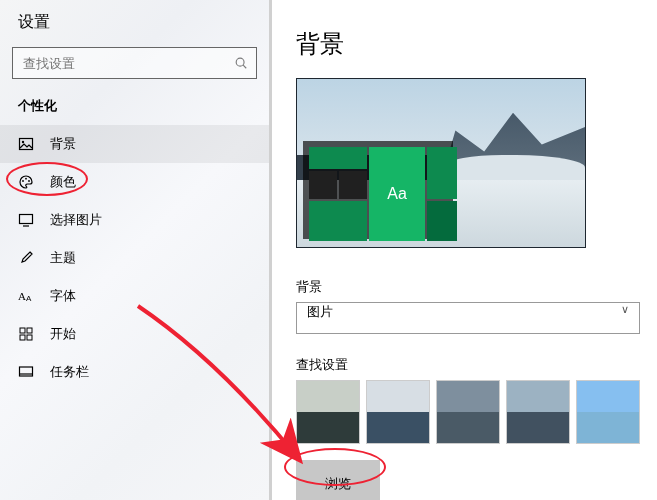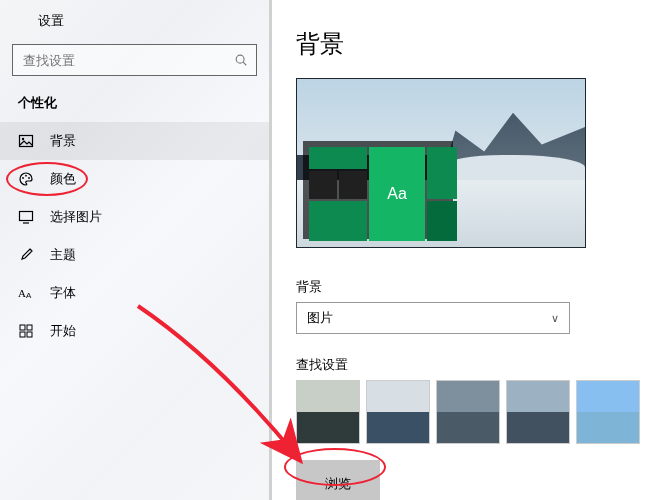--- a/index.html
+++ b/index.html
@@ -17,23 +17,22 @@
   
   .sidebar {
     width: 272px;
     height: 100%;
     padding: 12px 0 0 0;
     background: linear-gradient(135deg,#f4f5f6 0%,#eef0f4 25%,#f7f8fb 50%,#f1f3f6 75%,#f5f6f8 100%);
     border-right: 3px solid #d0d0d0;
     position: relative;
   }
   .win-title {
-    font-size: 13px;
+    font-size: 16px;
     padding: 0 0 14px 18px;
-    margin-left: 20px;
   }
   .home-row {
     display: flex;
     align-items: center;
     gap: 14px;
     padding: 8px 18px 16px 18px;
     cursor: default;
   }
   .home-row .icon { width: 16px; height: 16px; }
   .search-box {
@@ -125,26 +124,25 @@
   .tile.big { grid-column:3/5; grid-row:1/4; background:#15b566; display:flex; align-items:center; justify-content:center; color:#fff; font-size:16px;}
   .tile.t1{grid-column:1/3;grid-row:1/2;}
   .tile.t2{grid-column:1;grid-row:2;background:#202020;}
   .tile.t3{grid-column:2;grid-row:2;background:#202020;}
   .tile.t4{grid-column:1/3;grid-row:3;}
   .tile.t5{grid-column:5;grid-row:1/3;}
   .tile.t6{grid-column:5;grid-row:3;background:#046b3d;}
 
   .field-label { font-size: 13px; margin: 0 0 6px 0; }
   .dropdown {
-    width: 274px;
+    width: 344px;
     height: 32px;
     border: 1px solid #999;
     background: #fff;
     display: flex;
-    align-items: center;
     justify-content: space-between;
     padding: 0 10px;
     margin-bottom: 22px;
     font-size: 13px;
   }
   .dropdown .chev { font-size: 11px; color:#555; }
 
   .thumb-row { display:flex; gap:6px; margin-bottom:16px; }
   .thumb {
     width: 64px; height: 64px;
@@ -255,20 +253,29 @@
       <svg viewBox="0 0 16 16">
           <rect x="2" y="2" width="5" height="5" fill="none" stroke="#000"></rect>
           <rect x="9" y="2" width="5" height="5" fill="none" stroke="#000"></rect>
           <rect x="2" y="9" width="5" height="5" fill="none" stroke="#000"></rect>
           <rect x="9" y="9" width="5" height="5" fill="none" stroke="#000"></rect>
         </svg>
     </span>
     <span>开始</span>
   </div>
 
+  <div class="nav-item">
+    <span class="icon">
+      <svg viewBox="0 0 16 16">
+          <rect x="1.5" y="3" width="13" height="9" fill="none" stroke="#000" stroke-width="1.2"></rect>
+          <line x1="1.5" y1="10" x2="14.5" y2="10" stroke="#000" stroke-width="1.2"></line>
+        </svg>
+    </span>
+    <span>任务栏</span>
+  </div>
 
   <div class="anno-ellipse" style="left:6px; top:162px; width:82px; height:34px;"></div>
 </div>
 
 <div class="main">
   <h1 class="page-heading">背景</h1>
 
   <div class="preview">
     <div class="sky"></div>
       <div class="mtn"></div>

